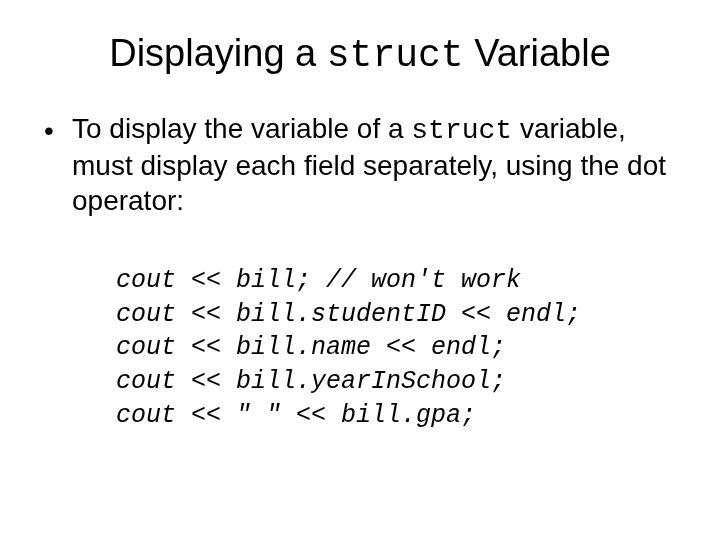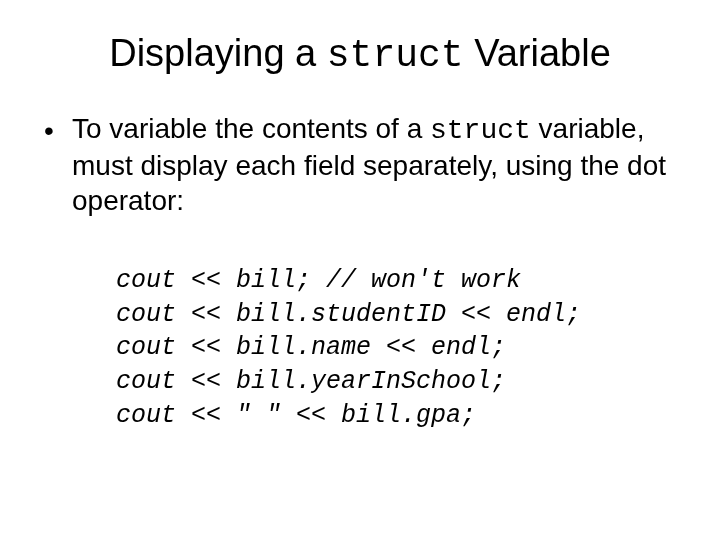--- a/index.html
+++ b/index.html
@@ -65,21 +65,21 @@
 <div class="slide">
 
   <h1 class="title">
     <span>Displaying a </span><span class="mono">struct</span><span> Variable</span>
   </h1>
 
   <div class="bullet-block">
     <div class="bullet-row">
       <div class="bullet-dot">•</div>
       <div class="bullet-text">
-        <span>To variable the contents of a </span><span class="mono">struct</span><span> variable, must display each field separately, using the dot operator:</span>
+        <span>To display the variable of a </span><span class="mono">struct</span><span> variable, must display each field separately, using the dot operator:</span>
       </div>
     </div>
 
     <div class="code-block">
 <span>cout &lt;&lt; bill; // won't work</span>
 <span>cout &lt;&lt; bill.studentID &lt;&lt; endl;</span>
 <span>cout &lt;&lt; bill.name &lt;&lt; endl;</span>
 <span>cout &lt;&lt; bill.yearInSchool;</span>
 <span>cout &lt;&lt; " " &lt;&lt; bill.gpa;</span></div>
   </div>

